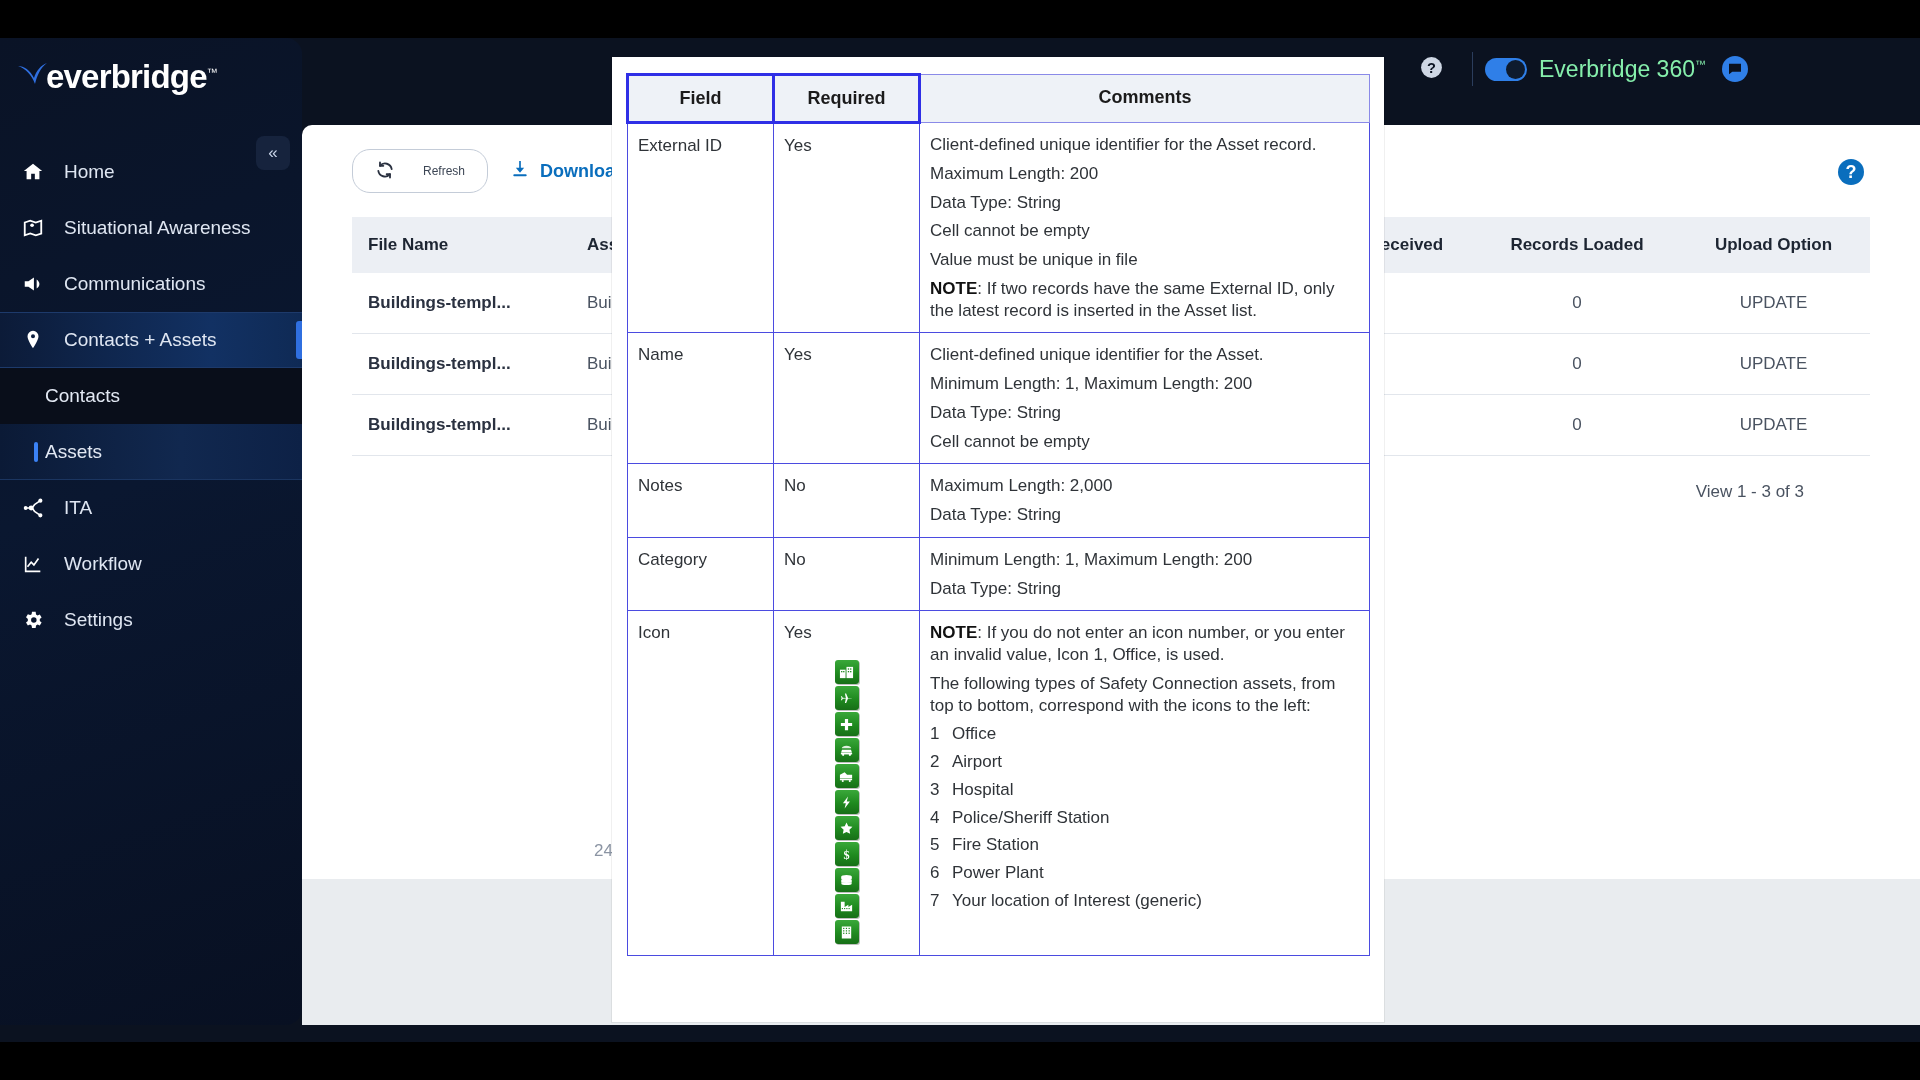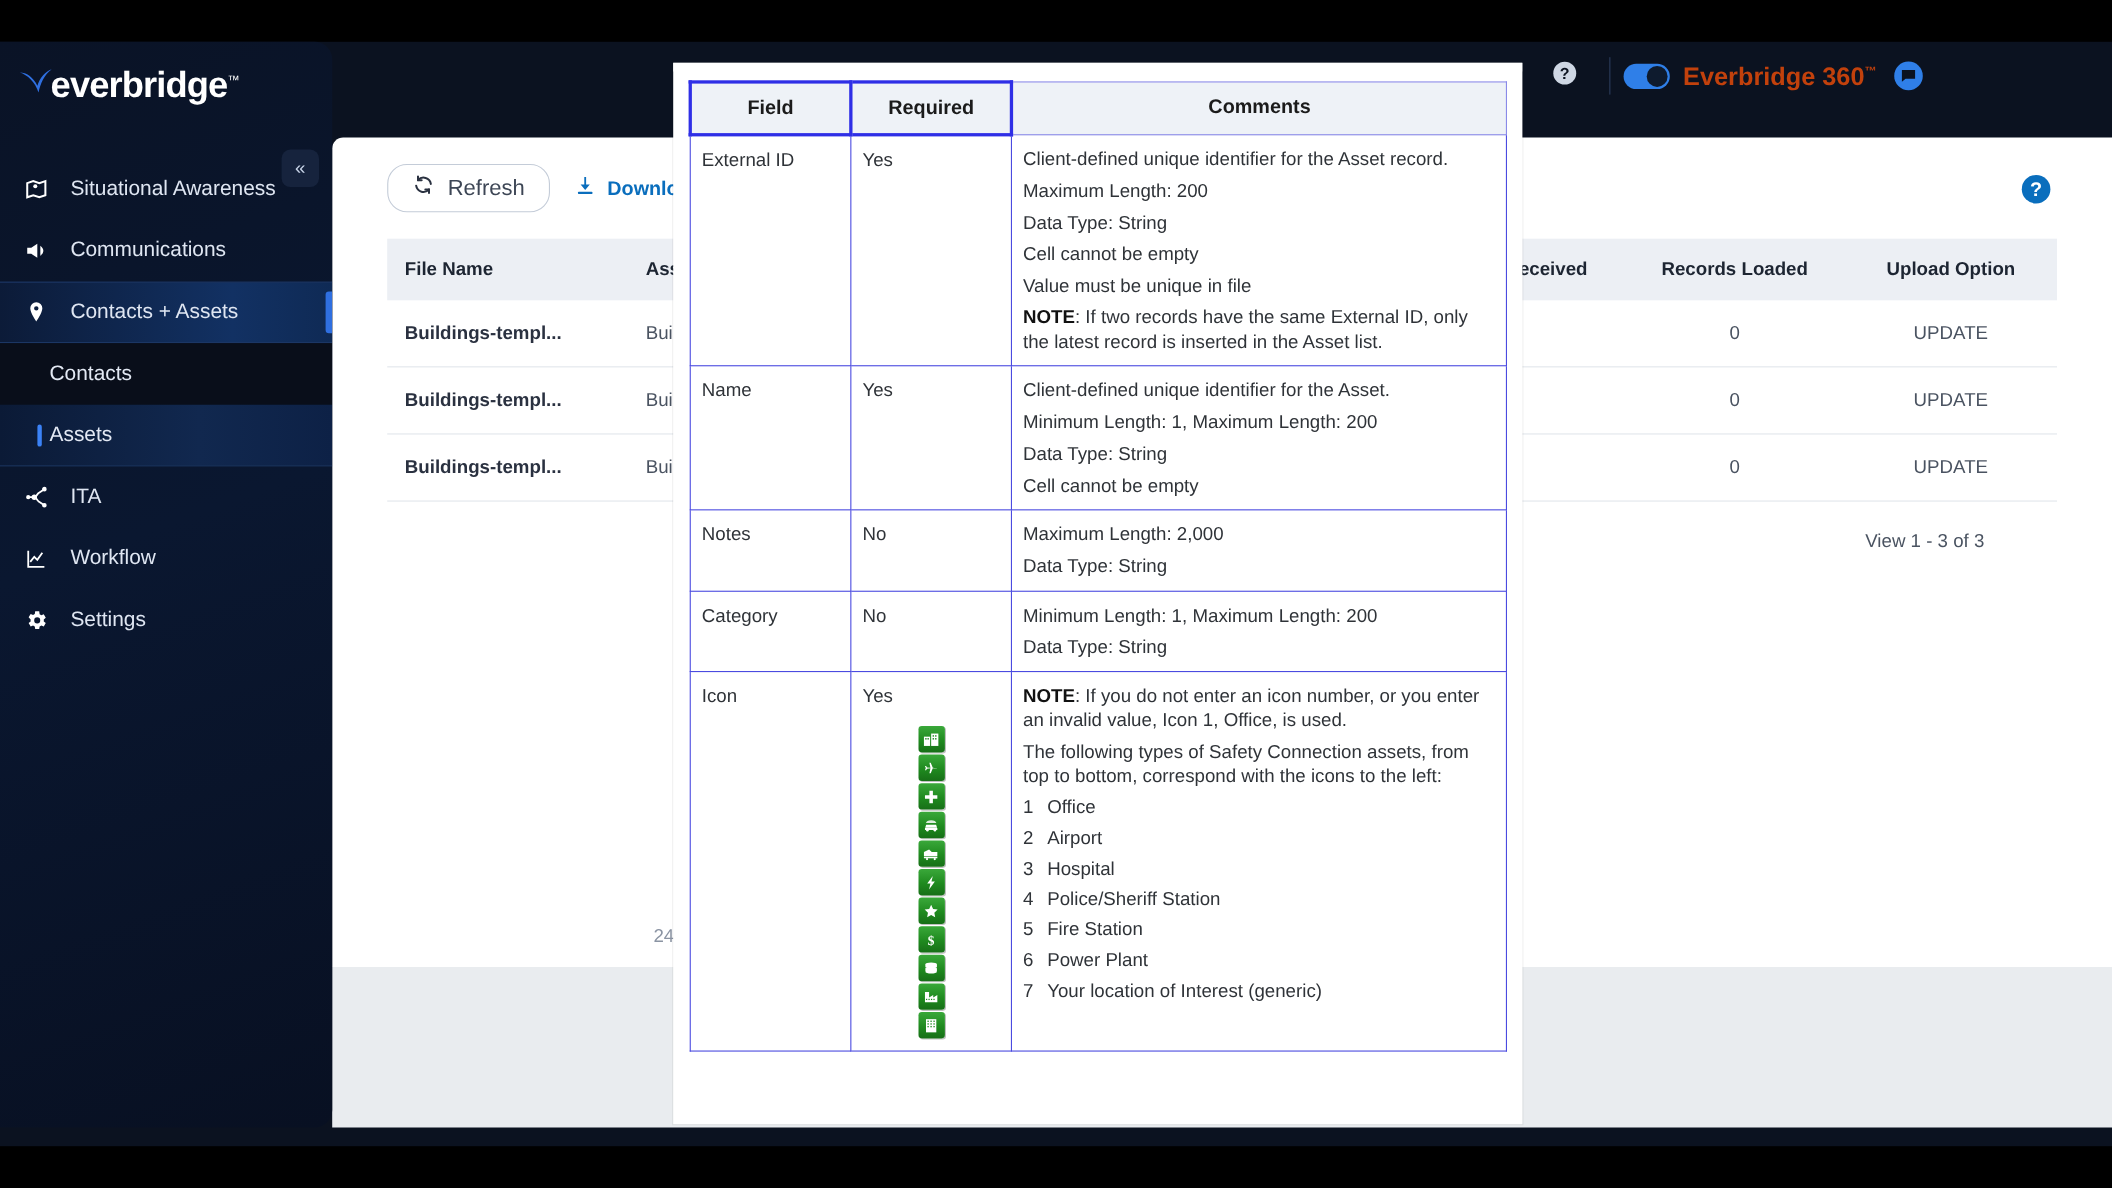--- a/index.html
+++ b/index.html
@@ -94,39 +94,39 @@
     display: flex; align-items: center; gap: 12px; padding-right: 6px;
   }
   .toggle {
     width: 42px; height: 23px; border-radius: 12px; background: #2f7fe8;
     position: relative; cursor: pointer; flex:0 0 auto;
   }
   .toggle .knob {
     position: absolute; right: 2px; top: 2px; width: 19px; height: 19px;
     border-radius: 50%; background: #0e1b2e;
   }
-  .brand360-text { color: #c2410c; font-size: 23px; font-weight: 700; white-space: nowrap; }
+  .brand360-text { color: #86efac; font-size: 23px; font-weight: 400; white-space: nowrap; }
   .brand360-text sup { font-size: 11px; }
   .feedback-ico {
     width: 26px; height: 26px; border-radius: 50%; background: #2f7fe8;
     display:flex; align-items:center; justify-content:center; color:#0b1220;
     cursor:pointer; margin-left: 10px;
   }
 
   
   .content {
     position: absolute; left: 302px; top: 125px; width: 1618px; height: 754px;
     background: #ffffff; border-top-left-radius: 10px;
     z-index: 10;
   }
   .content-toolbar { display: flex; align-items: center; padding: 22px 50px 0 50px; height: 70px; }
   .btn-refresh {
-    display: flex; align-items: center; gap: 12px; height: 44px; padding: 0 22px;
+    display: flex; align-items: center; gap: 28px; height: 44px; padding: 0 22px;
     border: 1px solid #c4ccd8; border-radius: 18px; background: #fff;
-    color: #3d4655; font-size: 20px; cursor: pointer;
+    color: #3d4655; font-size: 12px; cursor: pointer;
   }
   .btn-download {
     display:flex; align-items:center; gap:10px; margin-left: 22px;
     color:#0a6ebd; font-size:18px; font-weight:700; cursor:pointer;
   }
   .help-circle {
     position: absolute; right: 56px; top: 34px; width: 26px; height: 26px;
     border-radius: 50%; background: #0a6ebd; color: #fff; font-size: 18px;
     font-weight: 700; display:flex; align-items:center; justify-content:center;
     cursor: pointer;
@@ -227,20 +227,28 @@
         <span class="logo-text"><span>everbridge</span><span class="logo-tm">™</span></span>
       </div>
     </div>
 
     <div class="collapse-btn">
       <span>«</span>
     </div>
 
     <nav class="nav">
 
+      <div class="nav-item">
+        <span class="ico">
+          <svg width="22" height="22" viewBox="0 0 24 24" fill="#fff">
+              <path d="M12 3 2 11h3v9h5v-6h4v6h5v-9h3z"></path>
+            </svg>
+        </span>
+        <span class="lbl">Home</span>
+      </div>
 
       <div class="nav-item">
         <span class="ico">
           <svg width="22" height="22" viewBox="0 0 24 24" fill="none" stroke="#fff" stroke-width="2">
             <path d="M3 6l6-2 6 2 6-2v14l-6 2-6-2-6 2z"></path>
               <circle cx="11" cy="9" r="2" fill="#fff" stroke="none"></circle>
           </svg>
         </span>
         <span class="lbl">Situational Awareness</span>
       </div>

